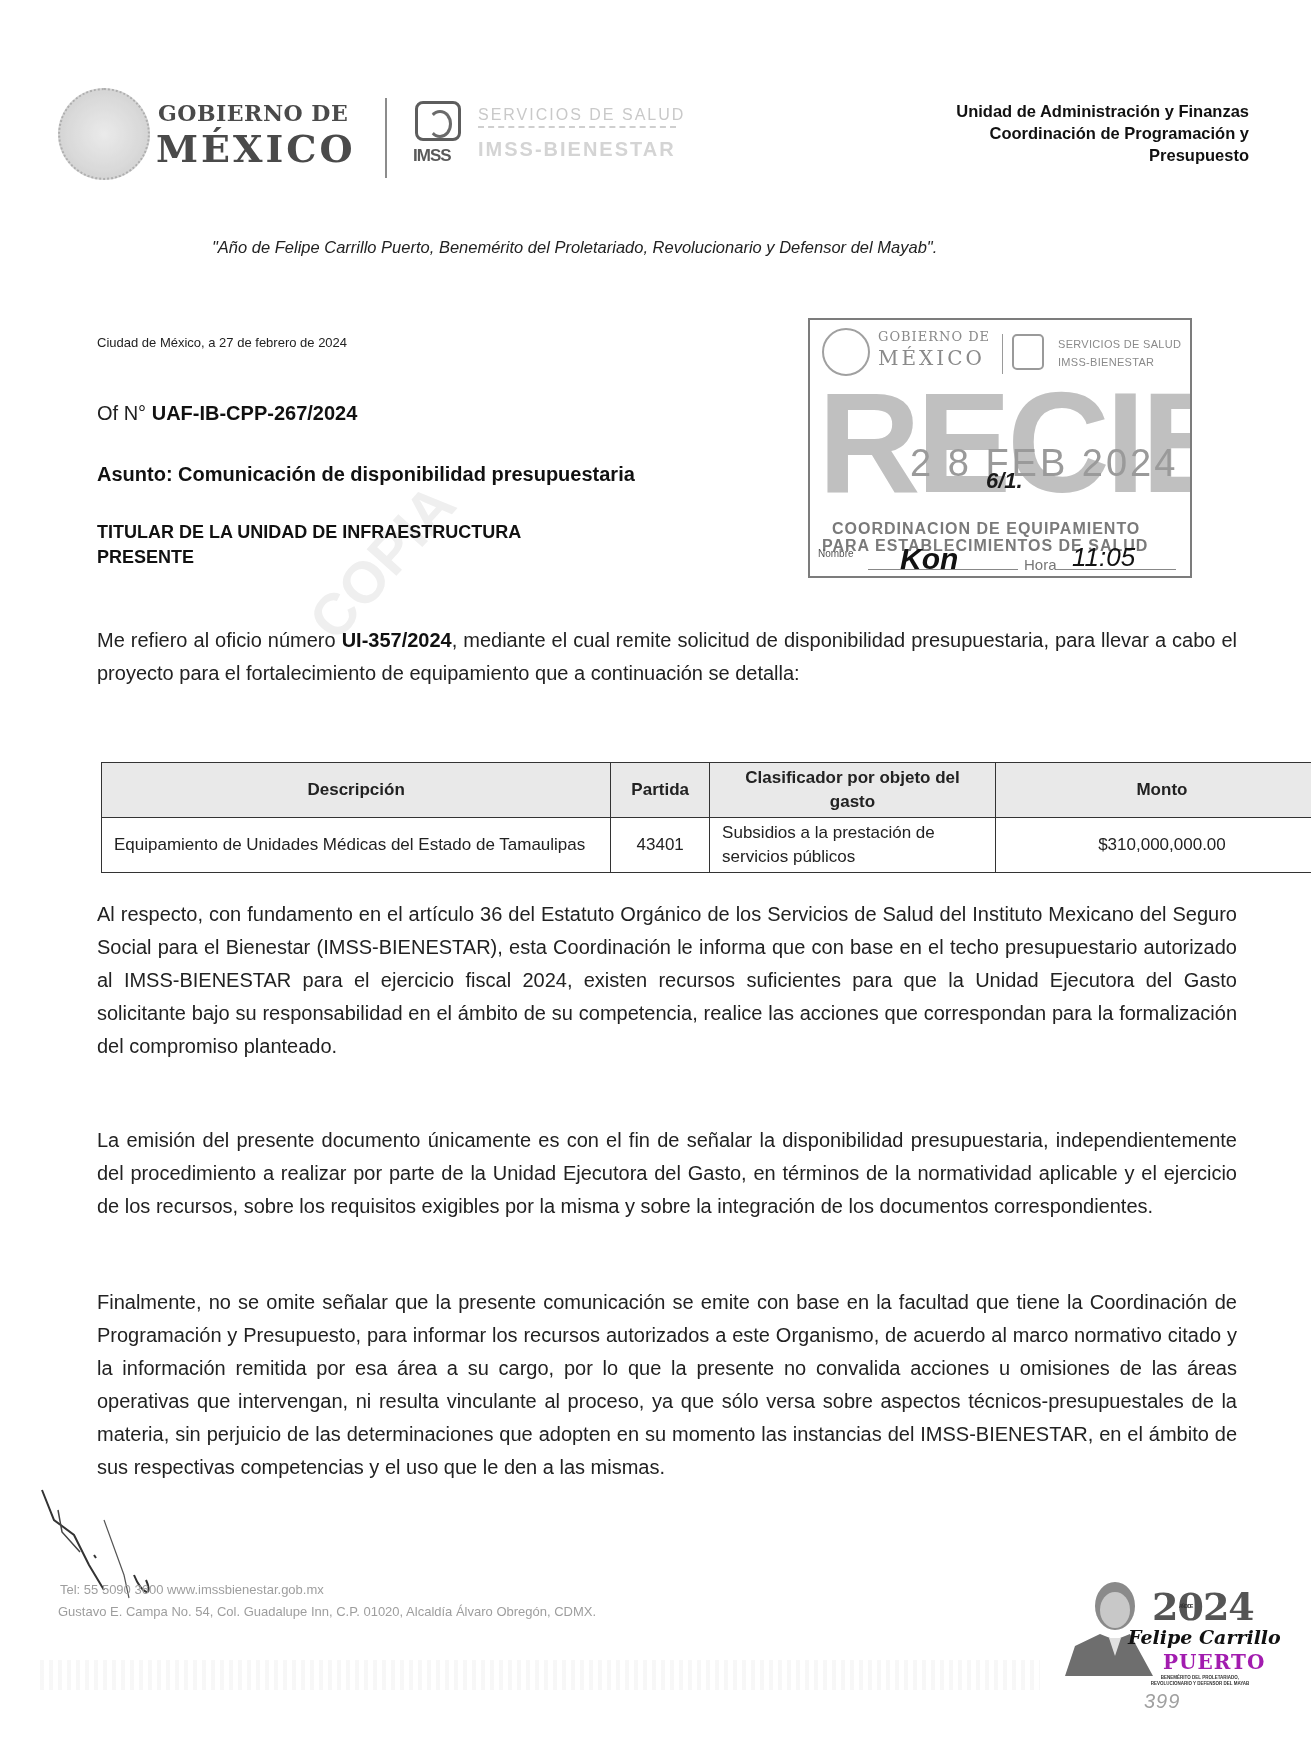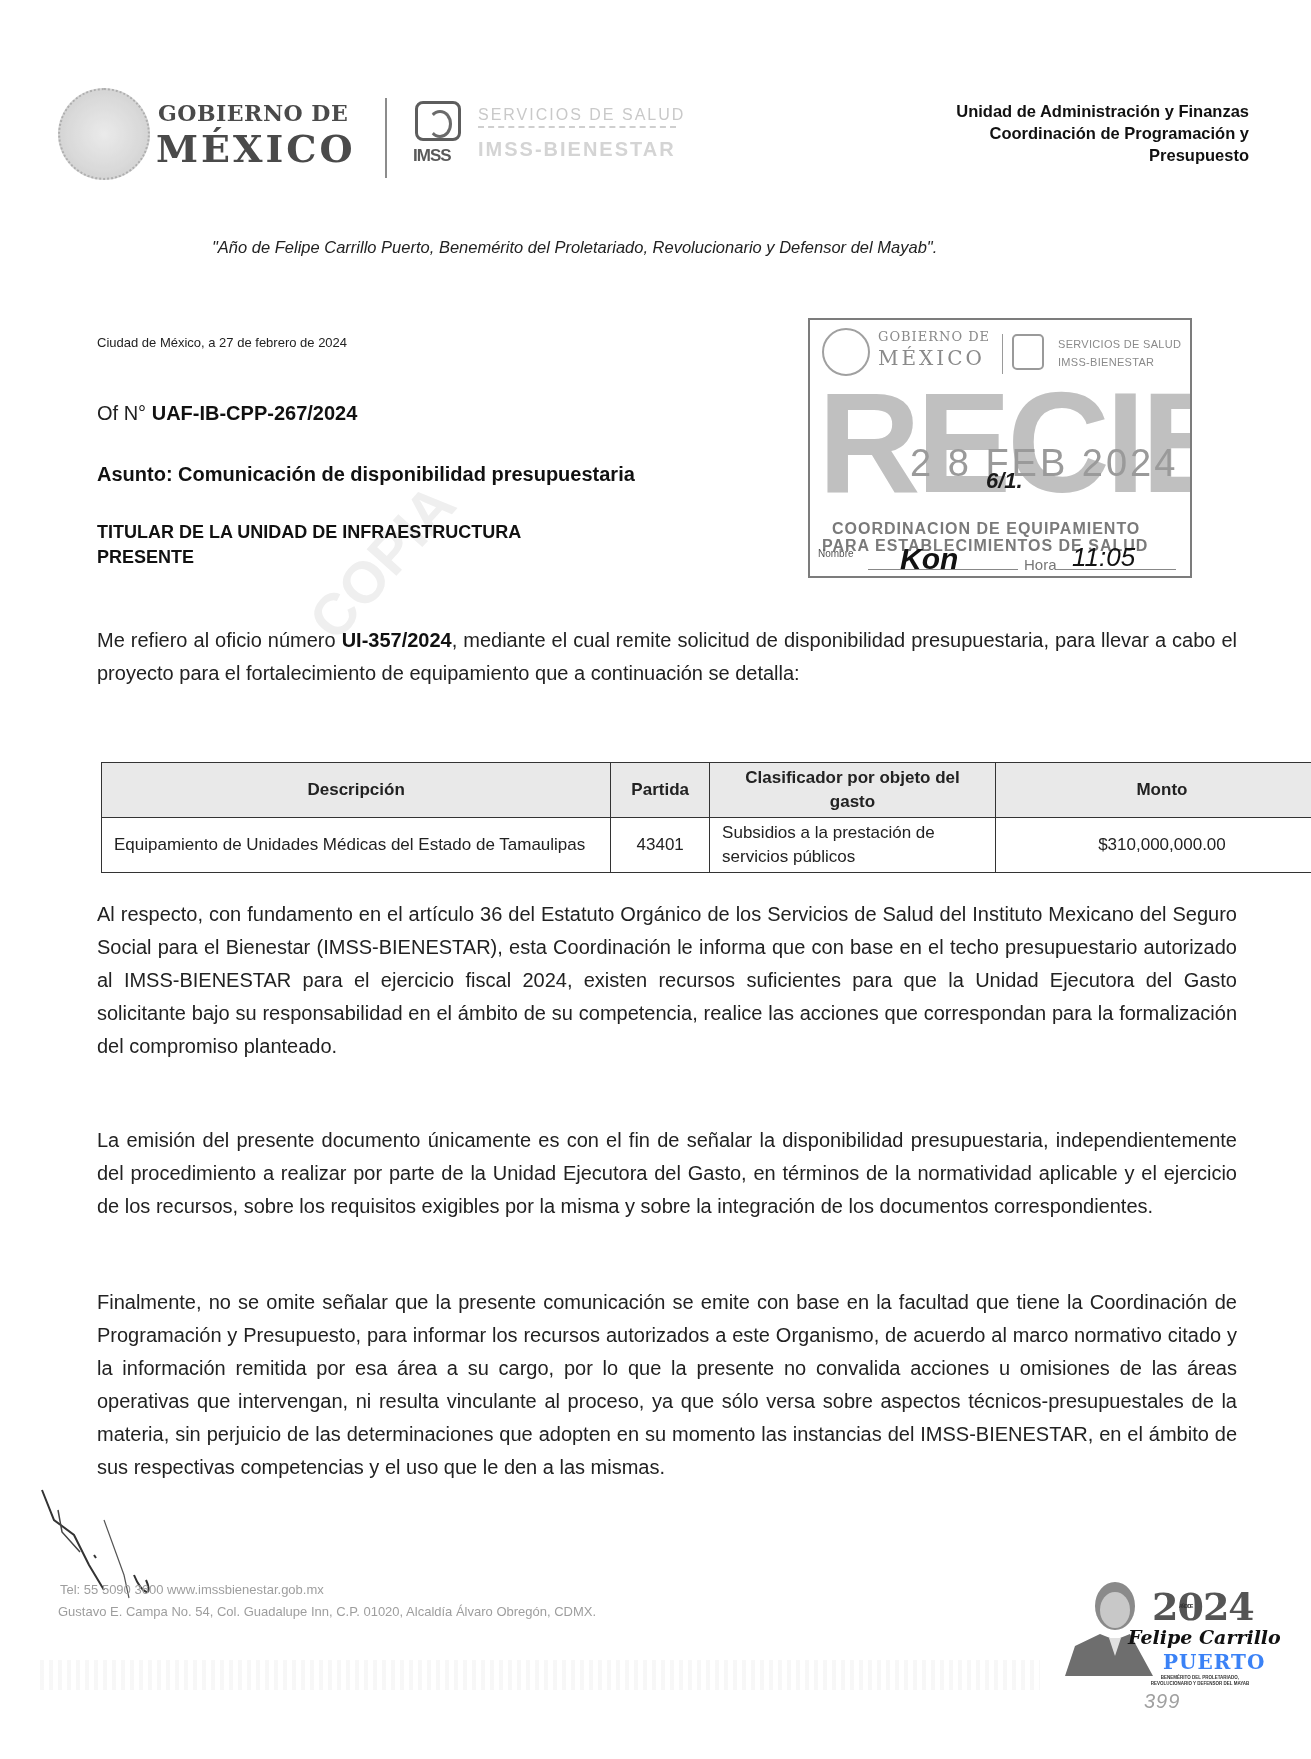--- a/index.html
+++ b/index.html
@@ -80,21 +80,21 @@
                   background: repeating-linear-gradient(90deg, #f2f2f2 0 4px, #ffffff 4px 9px); opacity: 0.6; }
 
   
   .portrait { left: 1065px; top: 1576px; width: 88px; height: 100px; }
   .y2024 { left: 1152px; top: 1584px; font-family: "DejaVu Serif", serif; font-weight: bold; font-size: 38px;
            color: #555; letter-spacing: -1px; }
   .y2024 .ano { position: absolute; left: 27px; top: 19px; font-size: 5px; color: #333; font-family: "Liberation Sans", sans-serif; }
   .fcp { left: 1128px; top: 1626px; font-family: "DejaVu Serif", serif; font-weight: bold; font-style: italic;
          font-size: 19px; color: #111; }
   .puerto { left: 1163px; top: 1650px; font-family: "DejaVu Serif", serif; font-weight: bold; font-size: 20px;
-            color: #3b82f6; letter-spacing: 1px; }
+            color: #a21caf; letter-spacing: 1px; }
   .emb-small { left: 1150px; top: 1675px; width: 100px; font-size: 4.5px; font-weight: bold; text-align: center;
                line-height: 6px; color: #333; }
   .folio { left: 1144px; top: 1690px; font-size: 20px; color: #a0a0a0; font-style: italic; letter-spacing: 1px; }
 
   .faint-watermark { left: 290px; top: 528px; font-size: 58px; color: #efefef; transform: rotate(-48deg);
                      font-weight: bold; }
 </style>
 </head>
 <body>
 

